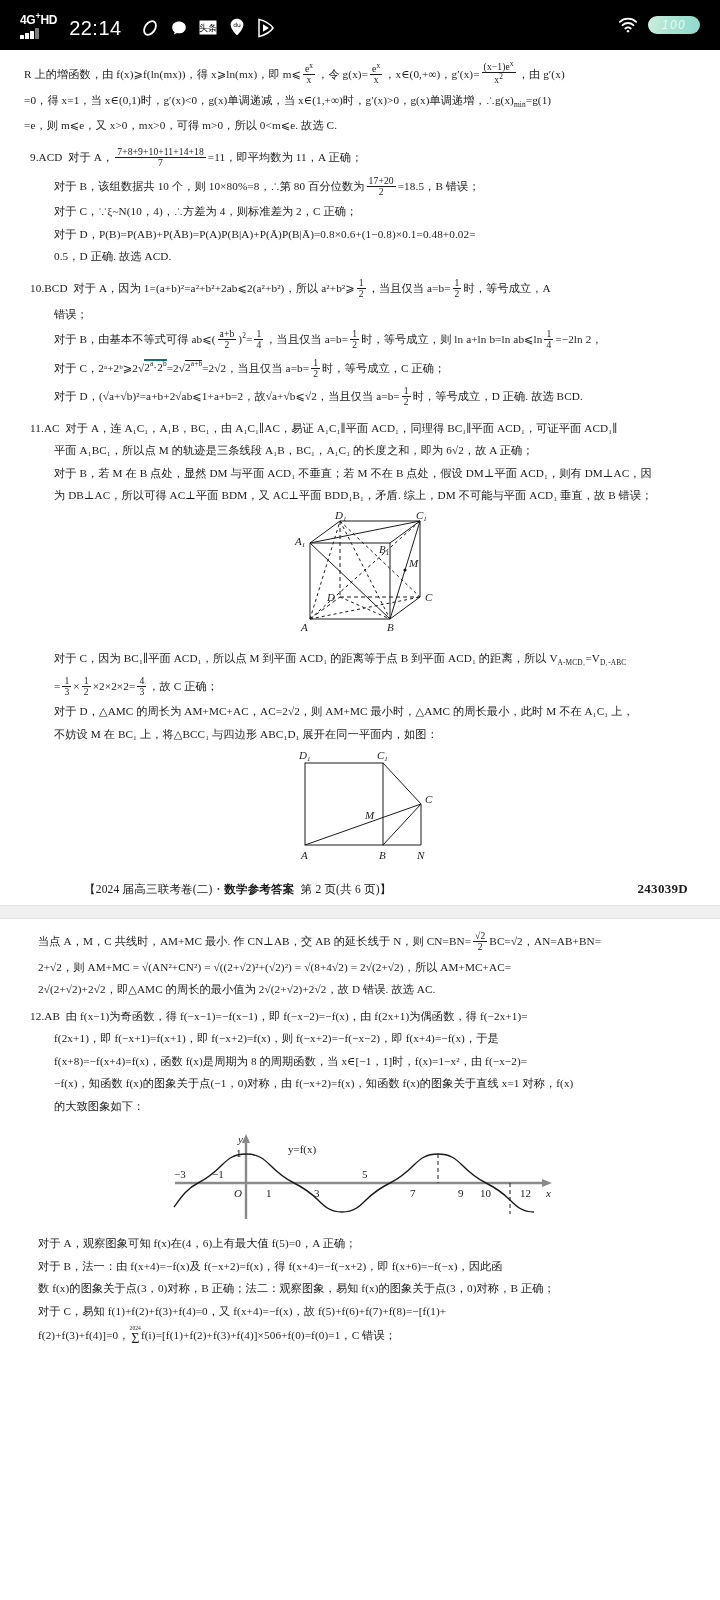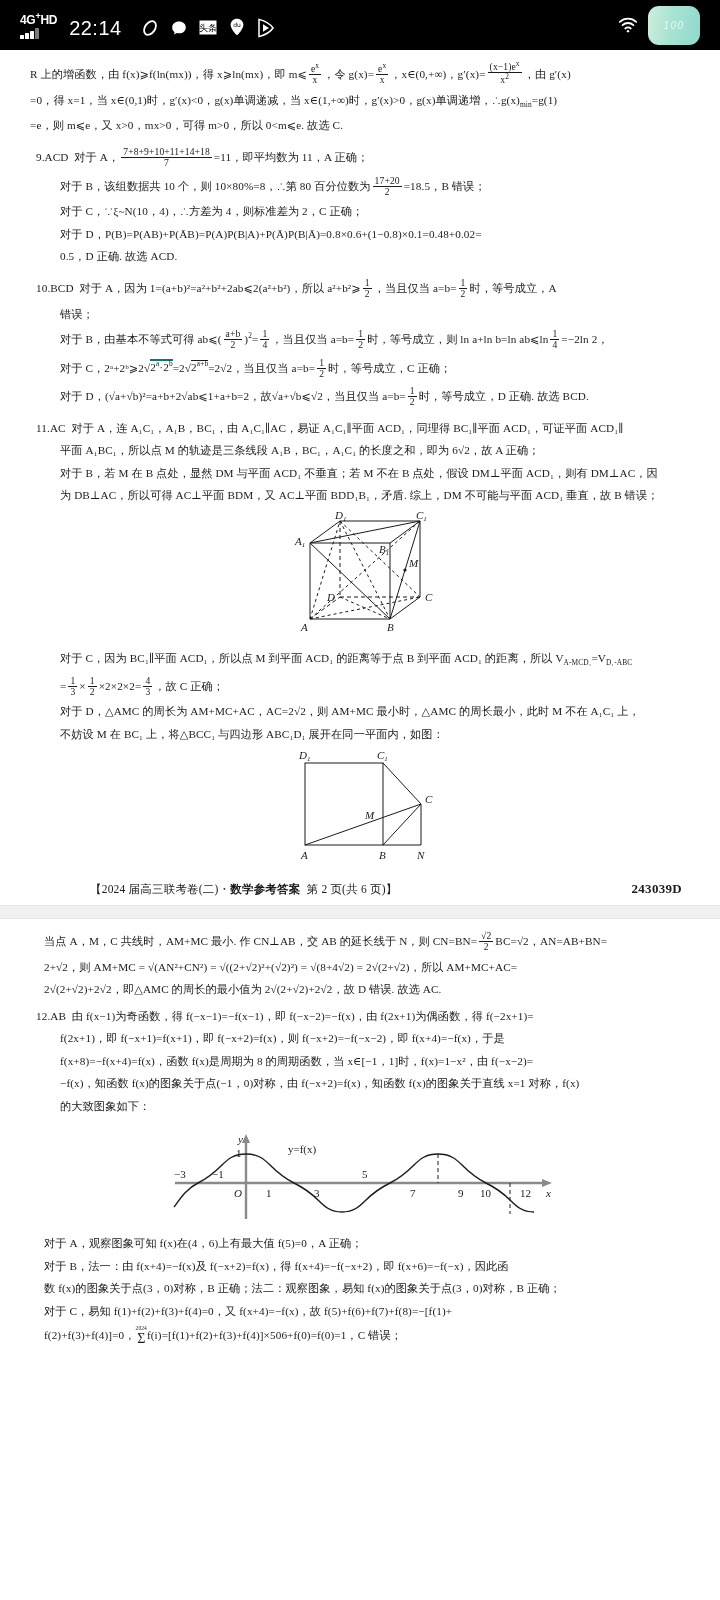--- a/index.html
+++ b/index.html
@@ -19,30 +19,30 @@
   .bars{ display:flex; align-items:flex-end; gap:1.5px; margin-top:2px; }
   .bars i{ display:block; width:3.5px; background:#fff; border-radius:.5px; }
   .bars i:nth-child(1){height:4px}.bars i:nth-child(2){height:6px}
   .bars i:nth-child(3){height:8px}.bars i:nth-child(4){height:11px;background:#7c7c7c}
   .clock{ font-family:"Liberation Sans",sans-serif; font-size:20px; letter-spacing:.5px;
           margin-left:3px; margin-bottom:-1px; }
   .sb-icons{ display:flex; align-items:center; gap:9px; margin-left:9px; margin-bottom:1px; }
   .ic{ width:20px; height:20px; display:flex; align-items:center; justify-content:center; }
   .sb-right{ margin-left:auto; display:flex; align-items:center; gap:10px; }
   .batt{
-    width:52px; height:39px; border-radius:11px; display:flex; align-items:center;
+    width:52px; height:18px; border-radius:11px; display:flex; align-items:center;
     justify-content:center;
     background:linear-gradient(100deg,#cfeede 0%,#a8e3d2 45%,#8fd9cd 100%);
-    color:#eafaf4; font-family:"Liberation Sans",sans-serif; font-size:10px;
+    color:#eafaf4; font-family:"Liberation Sans",sans-serif; font-size:12px;
     letter-spacing:1.5px;
     font-style:italic;
   }
 
   
-  .page{ background:#fff; padding:0 30px;border-radius:12px; }
+  .page{ background:#fff; padding:0 24px;border-radius:12px; }
   .pagegap{ height:14px; background:#f0f0f0; border-top:1px solid #e3e3e3;
             border-bottom:1px solid #e3e3e3; }
 
   .ln{ font-size:11.2px; color:#1b1b1b; line-height:1.34; margin:0 0 7.5px 0;
        letter-spacing:.1px; white-space:nowrap; overflow:hidden; }
   .ind{ padding-left:30px; }
   .ind2{ padding-left:14px; }
   .qnum{ padding-left:6px; }
 
   

